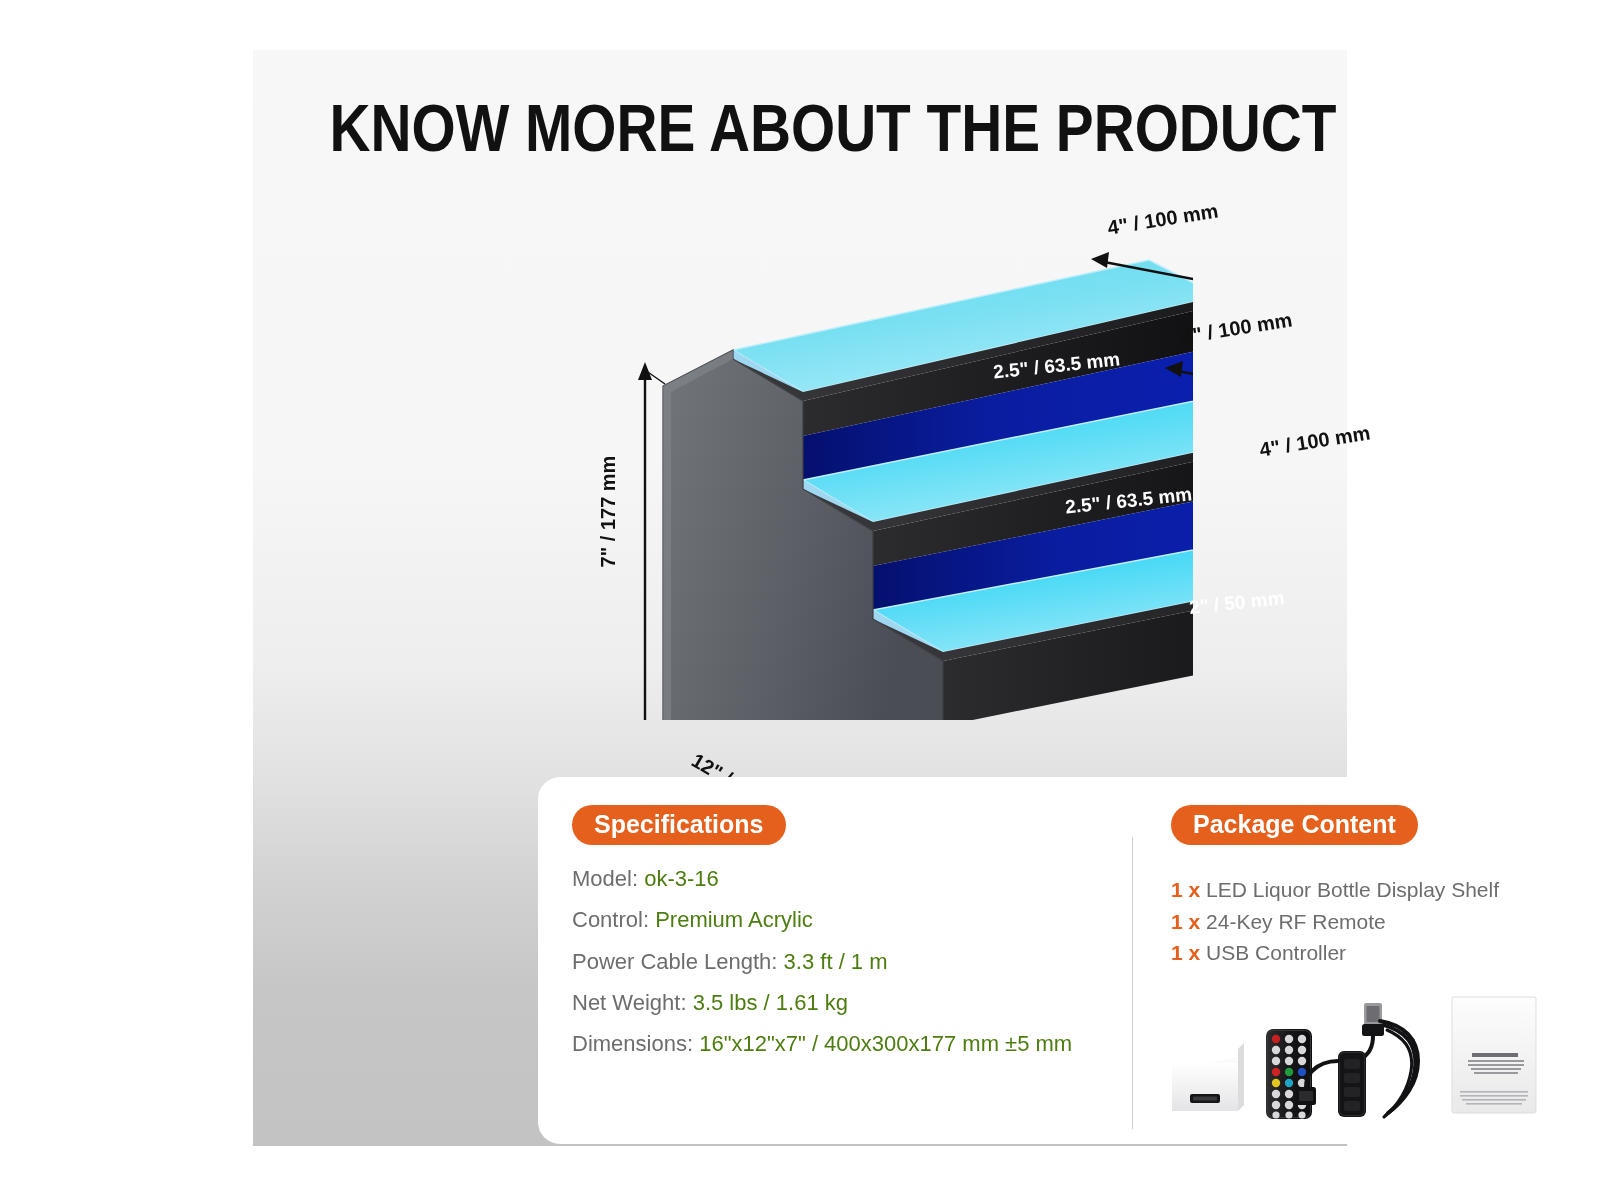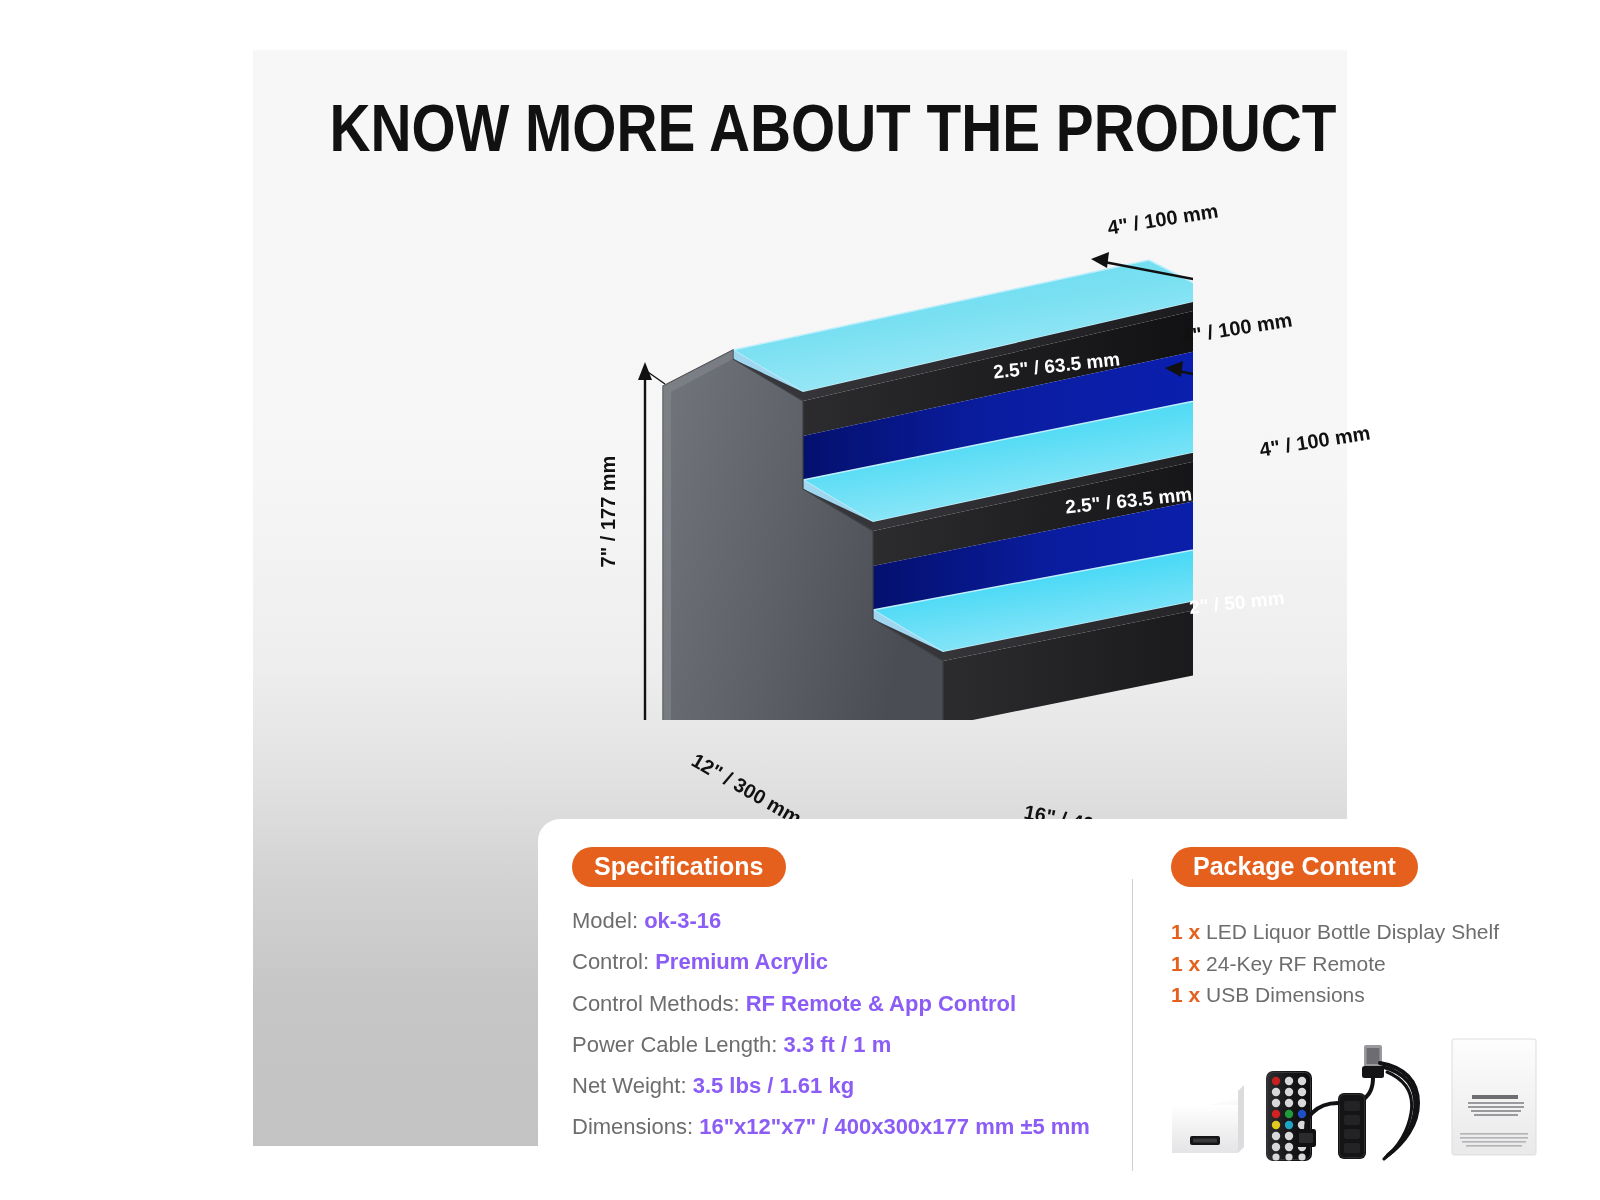--- a/index.html
+++ b/index.html
@@ -49,21 +49,21 @@
   #dim-bot-depth{left:1083px;top:405px;font-size:20px;transform:rotate(-9deg);}
   #dim-height{left:419px;top:432px;font-size:20px;transform:rotate(-90deg);transform-origin:center;}
   #dim-width{left:856px;top:626px;font-size:20px;transform:rotate(11deg);}
   #dim-depth{left:520px;top:594px;font-size:20px;transform:rotate(30deg);}
   #dim-step1{left:814px;top:308px;font-size:19px;transform:rotate(-6deg);}
   #dim-step2{left:886px;top:397px;font-size:19px;transform:rotate(-6deg);}
   #dim-step3{left:1008px;top:526px;font-size:19px;transform:rotate(-6deg);}
 
   
   .card{
-    position:absolute;left:285px;top:769px;width:1000px;height:367px;
+    position:absolute;left:285px;top:727px;width:1000px;height:367px;
     background:#ffffff;border-radius:22px;
   }
   .card-inner{display:flex;height:100%;box-sizing:border-box;padding:28px 34px 20px 34px;}
 
   .col-spec{width:560px;position:relative;}
   .col-pack{flex:1;position:relative;padding-left:39px;}
   .divider{
     position:absolute;left:0;top:32px;width:1px;height:292px;background:#cfcfcf;
   }
 
@@ -79,21 +79,21 @@
   }
 
   .spec-list{margin-top:22px;}
   .spec-row{
     font-size:22px;
     color:#6d6d6d;
     margin-bottom:17px;
     white-space:nowrap;
     line-height:1.1;
   }
-  .spec-row .val{color:#8b5cf6;font-weight:bold;}
+  .spec-row .val{color:#4d7c0f;font-weight:normal;}
 
   .pack-list{margin-top:32px;}
   .pack-row{
     font-size:21px;color:#6d6d6d;margin-bottom:5px;white-space:nowrap;line-height:1.25;
   }
   .pack-row .qty{color:#E4601C;font-weight:bold;}
 
   
   .pack-imgs{position:absolute;left:34px;top:186px;width:376px;height:128px;}
   .pack-imgs svg{display:block;}
@@ -272,24 +272,20 @@
           <div class="spec-list">
             <div class="spec-row">
               <span>Model:</span>
               <span class="val">ok-3-16</span>
             </div>
             <div class="spec-row">
               <span>Control:</span>
               <span class="val">Premium Acrylic</span>
             </div>
             <div class="spec-row">
-              <span>Control Methods:</span>
-              <span class="val">RF Remote &amp; App Control</span>
-            </div>
-            <div class="spec-row">
               <span>Power Cable Length:</span>
               <span class="val">3.3 ft / 1 m</span>
             </div>
             <div class="spec-row">
               <span>Net Weight:</span>
               <span class="val">3.5 lbs / 1.61 kg</span>
             </div>
             <div class="spec-row">
               <span>Dimensions:</span>
               <span class="val">16"x12"x7" / 400x300x177 mm ±5 mm</span>
@@ -305,21 +301,21 @@
             <div class="pack-row">
               <span class="qty">1 x</span>
               <span>LED Liquor Bottle Display Shelf</span>
             </div>
             <div class="pack-row">
               <span class="qty">1 x</span>
               <span>24-Key RF Remote</span>
             </div>
             <div class="pack-row">
               <span class="qty">1 x</span>
-              <span>USB Dimensions</span>
+              <span>USB Controller</span>
             </div>
           </div>
 
           
           <div class="pack-imgs">
             <svg width="376" height="128" viewBox="0 0 376 128" xmlns="http://www.w3.org/2000/svg">
               <defs>
                 <linearGradient id="adapterG" x1="0" y1="0" x2="0" y2="1">
                   <stop offset="0" stop-color="#ffffff"></stop>
                   <stop offset="1" stop-color="#e4e4e6"></stop>

